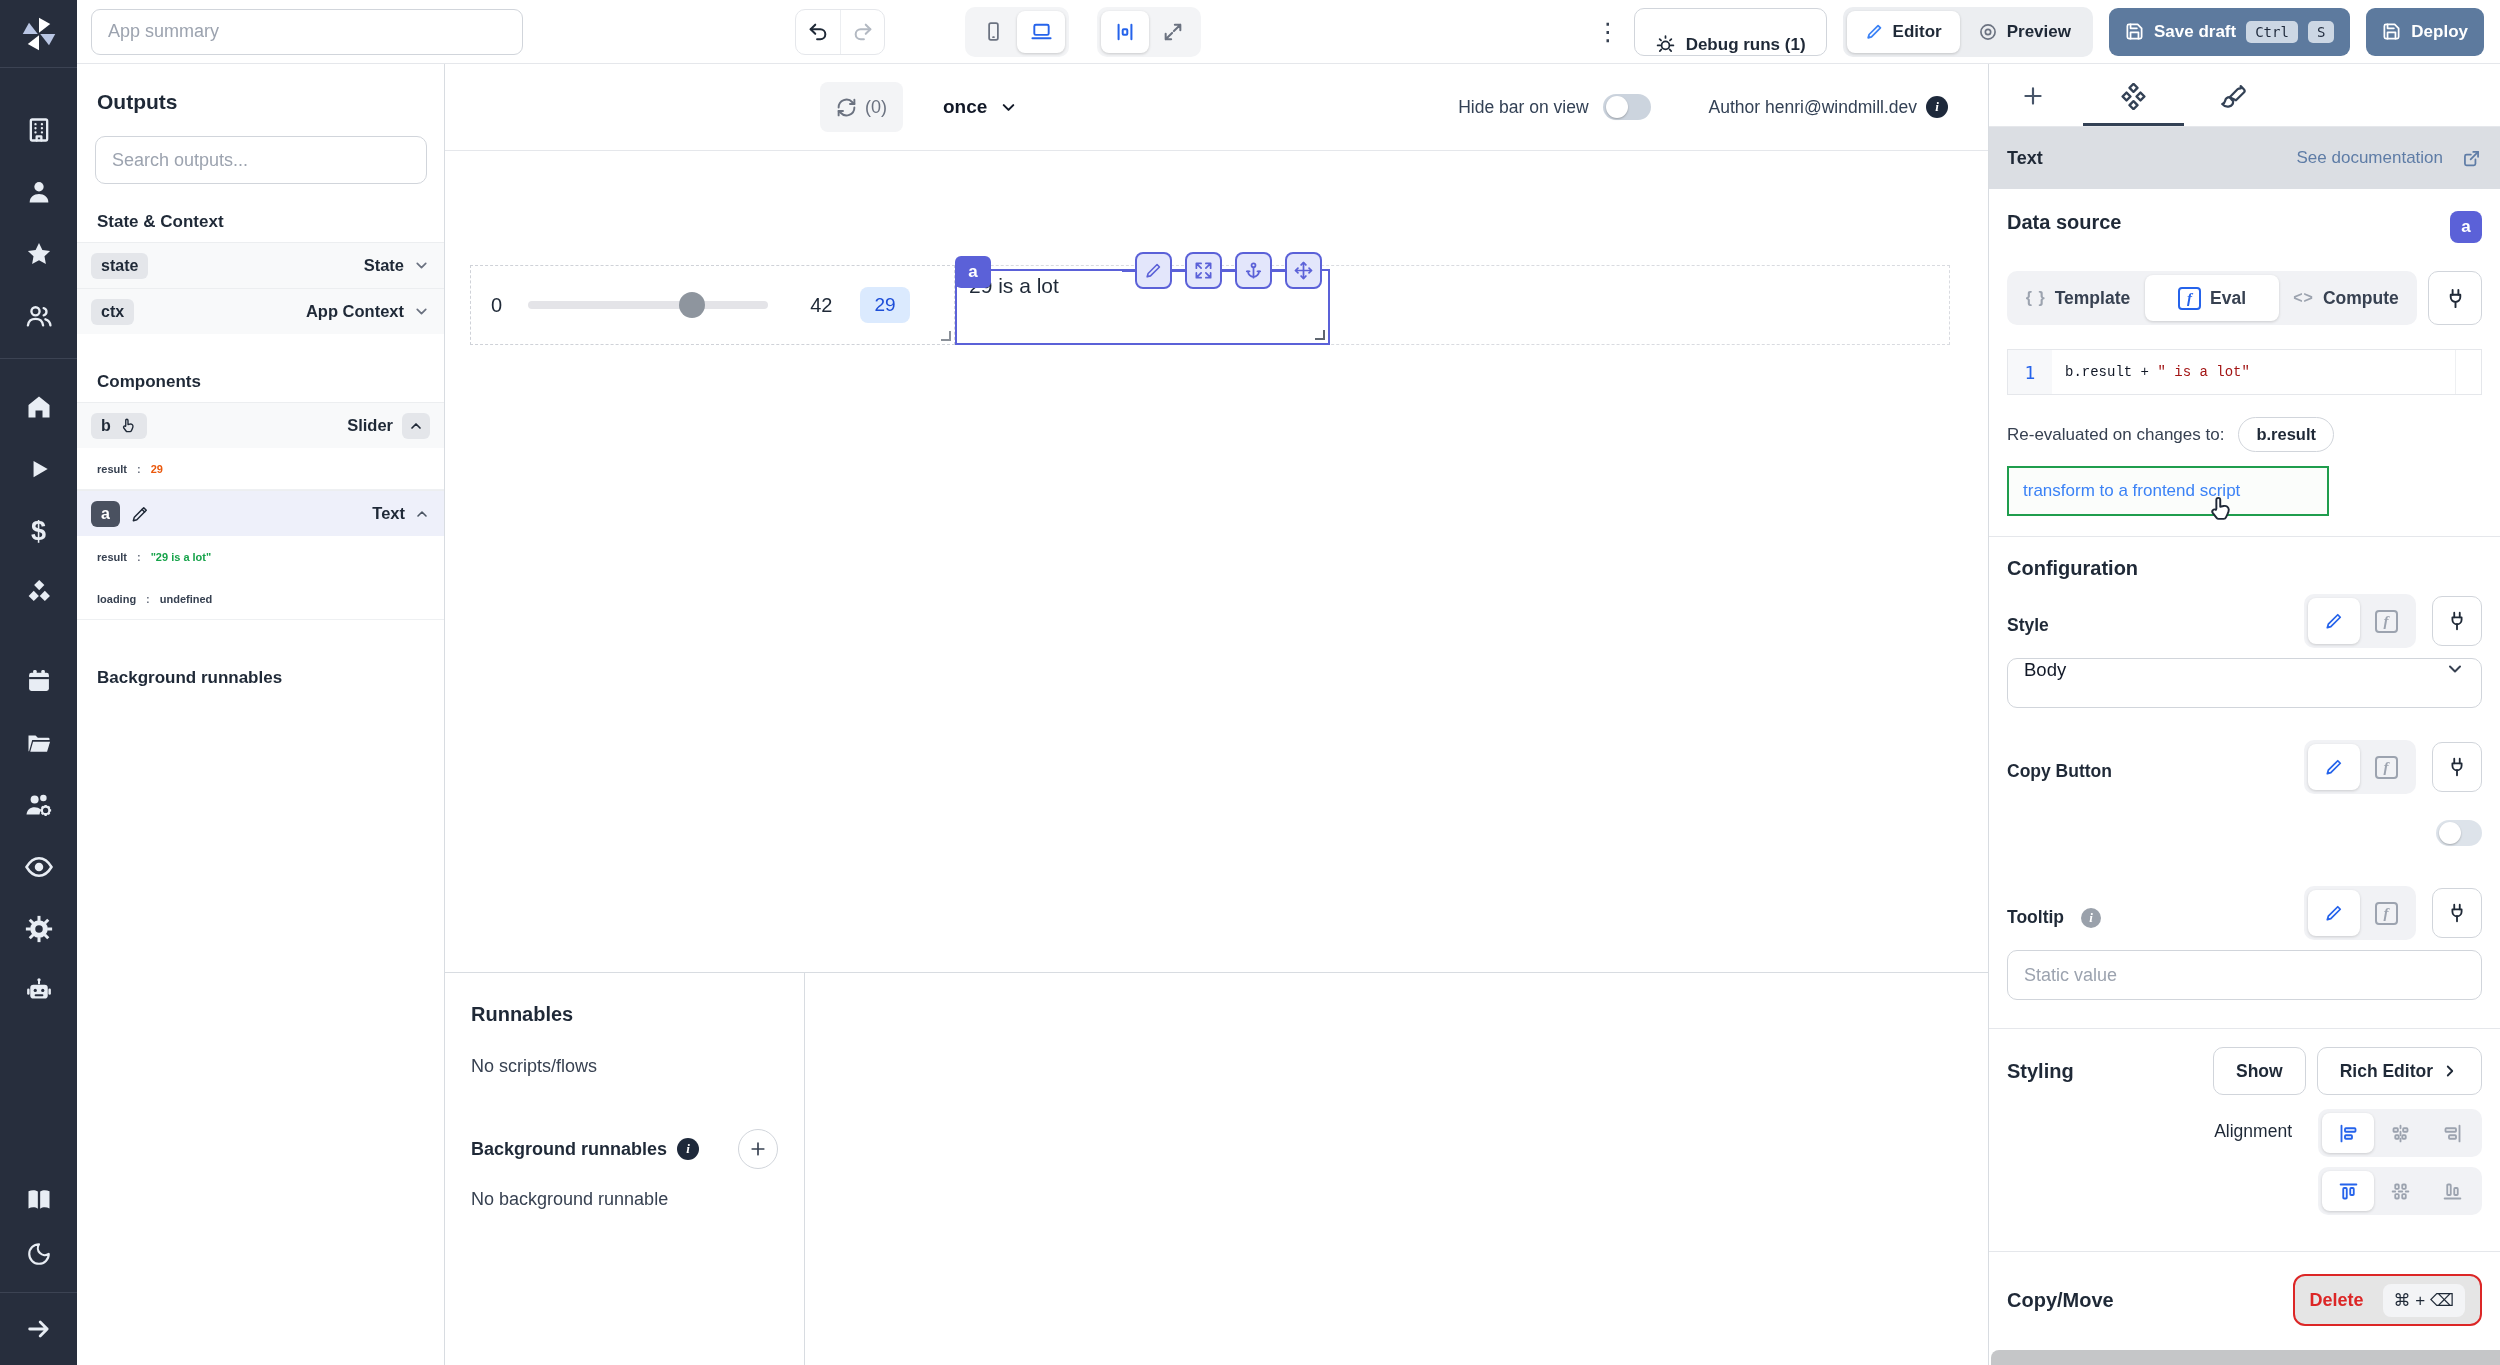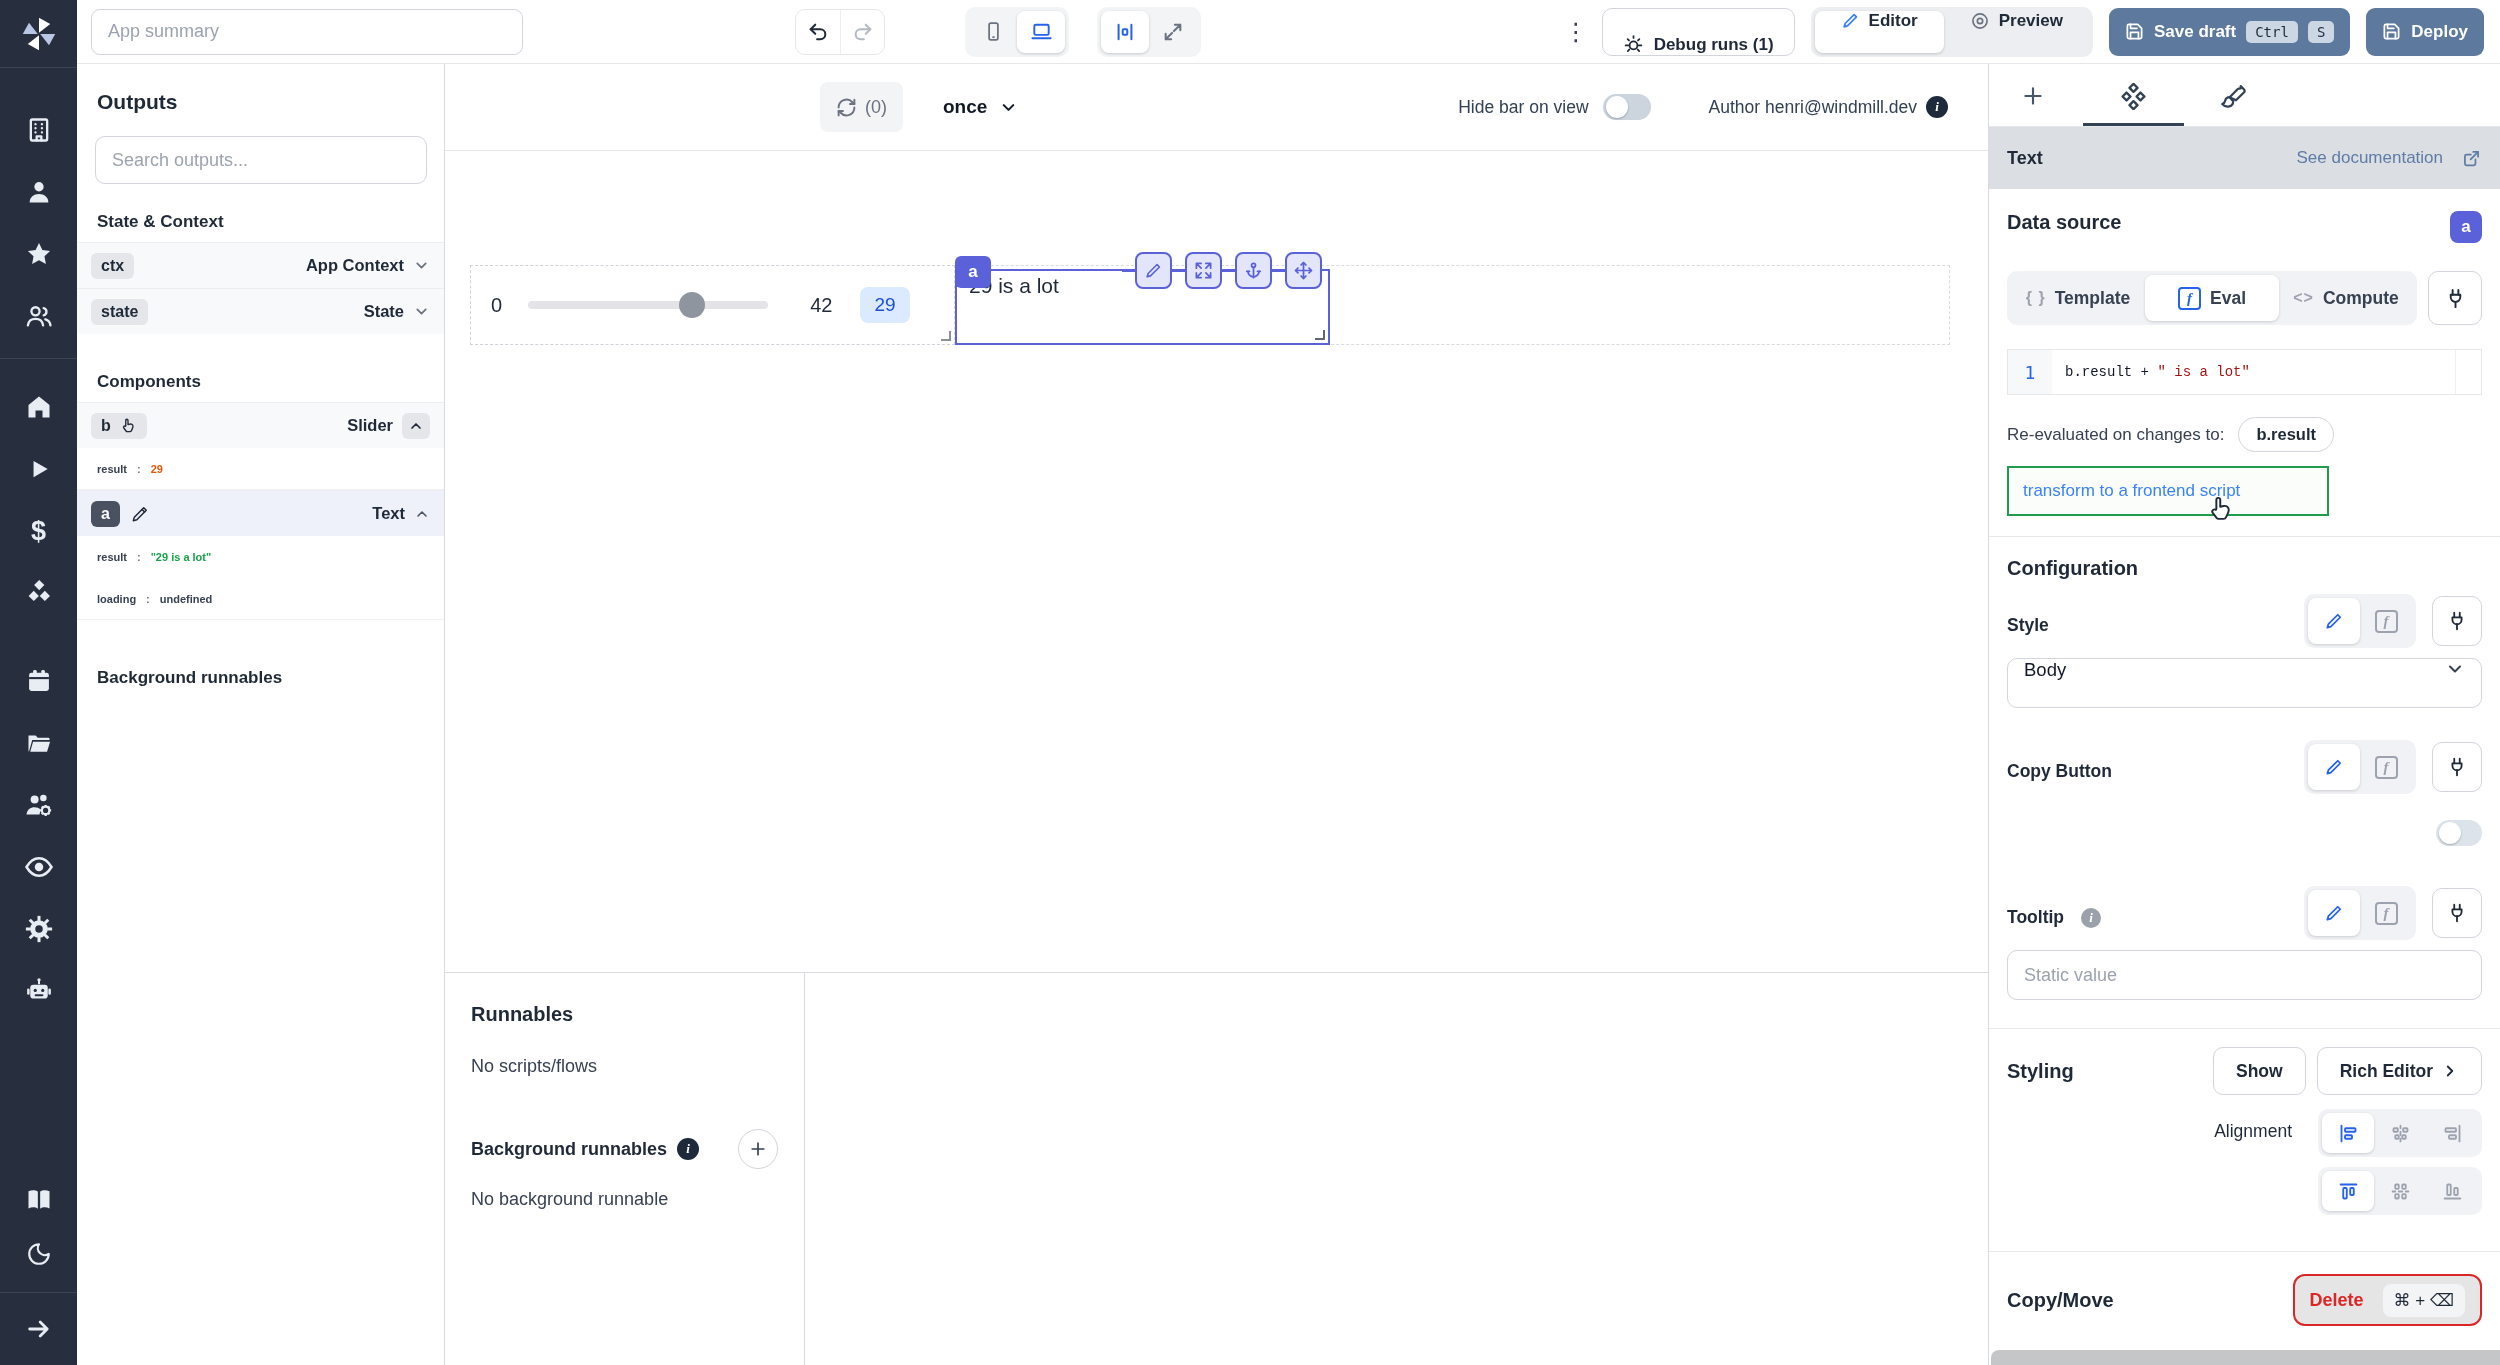--- a/index.html
+++ b/index.html
@@ -22,21 +22,21 @@
   .undo-group { margin-left:272px; display:flex; height:46px; border:1px solid #e5e7eb; border-radius:10px; background:#fff; overflow:hidden; }
   .undo-group > div { width:44px; display:flex; align-items:center; justify-content:center; cursor:pointer; }
   .undo-group > div + div { border-left:1px solid #eceef1; }
   .segwrap { display:flex; align-items:center; background:#f3f4f6; border-radius:10px; padding:4px; height:50px; }
   .segwrap .seg-it { width:48px; height:42px; display:flex; align-items:center; justify-content:center; border-radius:8px; cursor:pointer; }
   .segwrap .seg-it.active { background:#fff; box-shadow:0 1px 3px rgba(0,0,0,.18); }
   .tb-right { margin-left:auto; display:flex; align-items:center; gap:16px; padding-right:16px; }
   .kebab { font-size:24px; color:#374151; width:22px; text-align:center; cursor:pointer; }
   .debug-btn { display:flex; align-items:flex-end; gap:10px; height:48px; border:1px solid #d1d5db; border-radius:10px; padding:0 20px; font-size:17px; font-weight:600; color:#1f2937; background:#fff; cursor:pointer; }
   .ep-seg { display:flex; align-items:center; background:#eceef1; border-radius:10px; padding:4px; height:50px; }
-  .ep-it { display:flex; align-items:flex-start; gap:9px; height:42px; padding:0 26px; border-radius:8px; font-size:17px; font-weight:600; color:#1f2937; cursor:pointer; }
+  .ep-it { display:flex; align-items:center; gap:9px; height:42px; padding:0 18px; border-radius:8px; font-size:17px; font-weight:600; color:#1f2937; cursor:pointer; }
   .ep-it.active { background:#fff; box-shadow:0 1px 3px rgba(0,0,0,.18); }
   .blue-btn { display:flex; align-items:center; gap:10px; height:48px; background:#5d7a9e; color:#fff; border-radius:9px; padding:0 16px; font-size:17px; font-weight:700; cursor:pointer; }
   .kbd-chip { background:#ccd7e4; color:#1e293b; border-radius:5px; padding:3px 9px; font-family:"DejaVu Sans Mono",monospace; font-size:14px; font-weight:400; }
 
   
   .outputs { position:absolute; left:77px; top:64px; width:368px; height:1301px; background:#fff; border-right:1px solid #d8dce1; z-index:5; }
   .outputs h2 { font-size:21px; font-weight:700; color:#1f2937; margin:26px 20px 22px; }
   .search-out { display:block; margin:0 18px; width:332px; height:48px; border:1px solid #d1d5db; border-radius:10px; padding:0 16px; font-size:18px; color:#374151; outline:none; font-family:"Liberation Sans",sans-serif; }
   .search-out::placeholder, .app-summary::placeholder { color:#9ca3af; }
   .sect-label { font-size:17px; font-weight:700; color:#1f2937; margin:28px 20px 10px; }
@@ -391,32 +391,32 @@
         <span>Deploy</span>
       </div>
     </div>
   </header>
 
   <aside class="outputs">
     <h2>Outputs</h2>
     <input class="search-out" placeholder="Search outputs..." style="">
     <div class="sect-label">State &amp; Context</div>
     <div class="o-row">
+      <span class="o-badge">state</span>
+      <span class="o-right">
+          <span>State</span>
+        <svg width="17" height="17" viewBox="0 0 24 24" fill="none" stroke="#6b7280" stroke-width="2.4" stroke-linecap="round" stroke-linejoin="round">
+            <path d="M6 9l6 6 6-6"></path>
+          </svg>
+      </span>
+    </div>
+    <div class="o-row">
       <span class="o-badge">ctx</span>
       <span class="o-right">
           <span>App Context</span>
-        <svg width="17" height="17" viewBox="0 0 24 24" fill="none" stroke="#6b7280" stroke-width="2.4" stroke-linecap="round" stroke-linejoin="round">
-            <path d="M6 9l6 6 6-6"></path>
-          </svg>
-      </span>
-    </div>
-    <div class="o-row">
-      <span class="o-badge">state</span>
-      <span class="o-right">
-          <span>State</span>
         <svg width="17" height="17" viewBox="0 0 24 24" fill="none" stroke="#6b7280" stroke-width="2.4" stroke-linecap="round" stroke-linejoin="round">
             <path d="M6 9l6 6 6-6"></path>
           </svg>
       </span>
     </div>
     <div class="sect-label" style="margin-top:38px">Components</div>
     <div class="o-row">
       <span class="o-badge">
           <span>b</span>
         <svg width="18" height="18" viewBox="0 0 24 24" fill="none" stroke="#1f2937" stroke-width="1.8" stroke-linecap="round" stroke-linejoin="round">

